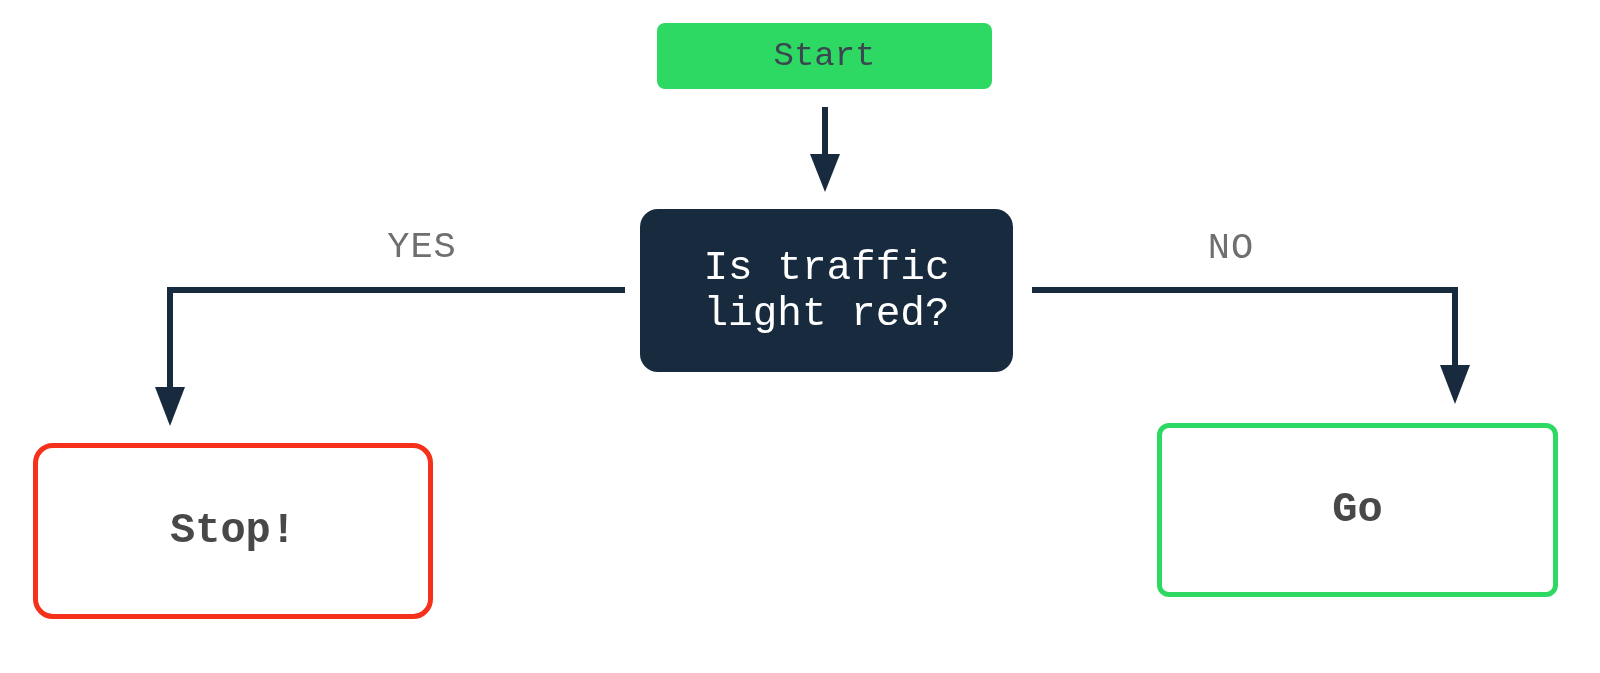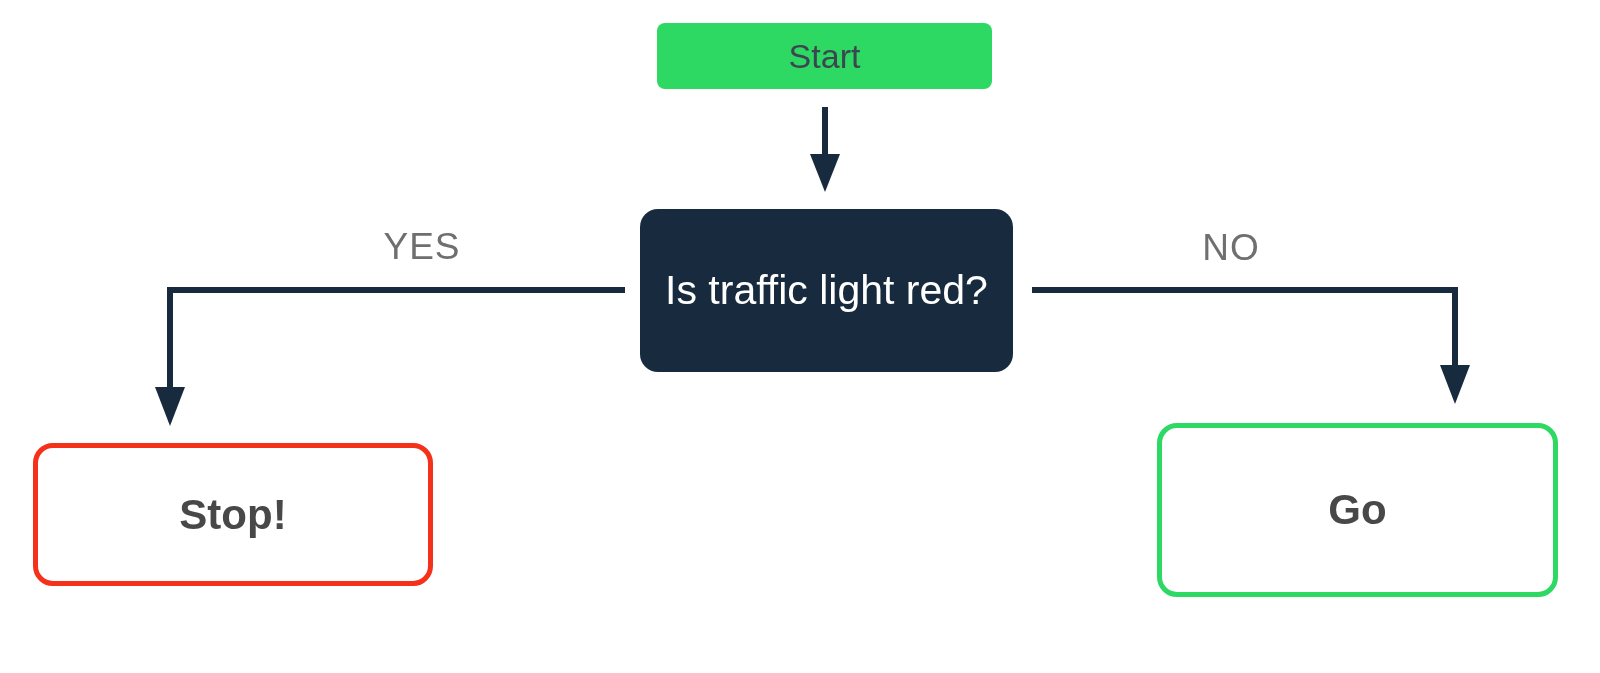--- a/index.html
+++ b/index.html
@@ -5,21 +5,21 @@
   html, body {
     margin: 0;
     padding: 0;
     background: #ffffff;
   }
   .canvas {
     position: relative;
     width: 1600px;
     height: 673px;
     background: var(--white, #ffffff);
-    font-family: Liberation Sans, sans-serif;
+    font-family: Liberation Mono, monospace;
     overflow: hidden;
   }
   .node {
     position: absolute;
     display: flex;
     align-items: center;
     justify-content: center;
     box-sizing: border-box;
     text-align: center;
   }
@@ -34,34 +34,34 @@
   .node-decision {
     left: 640px; top: 209px;
     width: 373px; height: 163px;
     background: var(--navy, #182B3E);
     border-radius: 18px;
     color: var(--white, #ffffff);
     font-size: 41px;
   }
   .node-stop {
     left: 33px; top: 443px;
-    width: 400px; height: 143px;
+    width: 400px; height: 176px;
     background: var(--white, #ffffff);
     border: 5px solid var(--red, #F5301B);
     border-radius: 20px;
     color: var(--terminal-text, #484848);
     font-size: 42px;
     font-weight: bold;
   }
   .node-go {
     left: 1157px; top: 423px;
     width: 401px; height: 174px;
     background: var(--white, #ffffff);
     border: 5px solid var(--green, #2DD962);
-    border-radius: 20px;
+    border-radius: 12px;
     color: var(--terminal-text, #484848);
     font-size: 42px;
     font-weight: bold;
   }
   .edge-label {
     position: absolute;
     transform: translate(-50%, -50%);
     color: var(--gray, #6F6F6F);
     font-size: 37px;
     letter-spacing: 1px;

